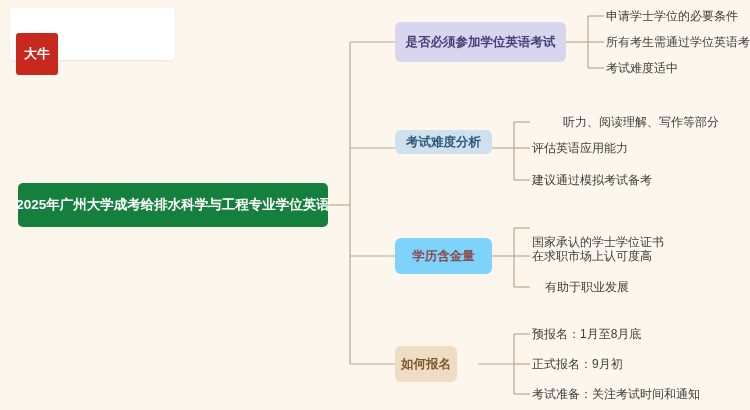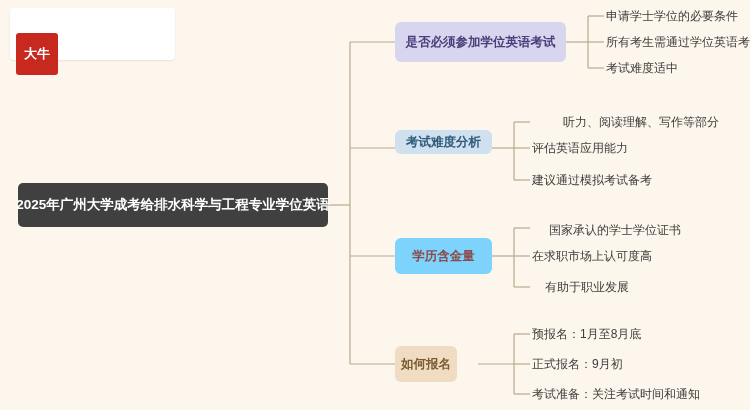--- a/index.html
+++ b/index.html
@@ -82,21 +82,21 @@
     white-space: nowrap;
     margin-top: 2px;
   }
   
   .root-node {
     position: absolute;
     left: 18px;
     top: 183px;
     width: 310px;
     height: 44px;
-    background: #404040;
+    background: #15803d;
     border-radius: 5px;
     display: flex;
     align-items: center;
     justify-content: center;
     box-sizing: border-box;
   }
   .root-node span {
     color: #ffffff;
     font-size: 13.5px;
     font-weight: bold;
@@ -199,21 +199,21 @@
   <div class="l2 l2-blue" style="left:395px; top:130px; width:97px; height:24px;">
     <span>考试难度分析</span>
   </div>
   <div class="leaf" style="left:524px; top:115px;margin-left:39px;">听力、阅读理解、写作等部分</div>
   <div class="leaf" style="left:532px; top:141px;text-align:right;">评估英语应用能力</div>
   <div class="leaf" style="left:532px; top:173px;">建议通过模拟考试备考</div>
 
   <div class="l2 l2-pinkish" style="left:395px; top:238px; width:97px; height:36px;">
     <span>学历含金量</span>
   </div>
-  <div class="leaf" style="left:532px; top:223px;margin-left:17px;">国家承认的学士学位证书</div>
+  <div class="leaf" style="left:532px; top:235px;">国家承认的学士学位证书</div>
   <div class="leaf" style="left:532px; top:249px;">在求职市场上认可度高</div>
   <div class="leaf" style="left:532px; top:280px;margin-left:13px;">有助于职业发展</div>
 
   <div class="l2 l2-tan" style="left:395px; top:346px; width:62px; height:36px;">
     <span>如何报名</span>
   </div>
   <div class="leaf" style="left:532px; top:327px;">预报名：1月至8月底</div>
   <div class="leaf" style="left:532px; top:357px;">正式报名：9月初</div>
   <div class="leaf" style="left:532px; top:387px;">考试准备：关注考试时间和通知</div>
 

